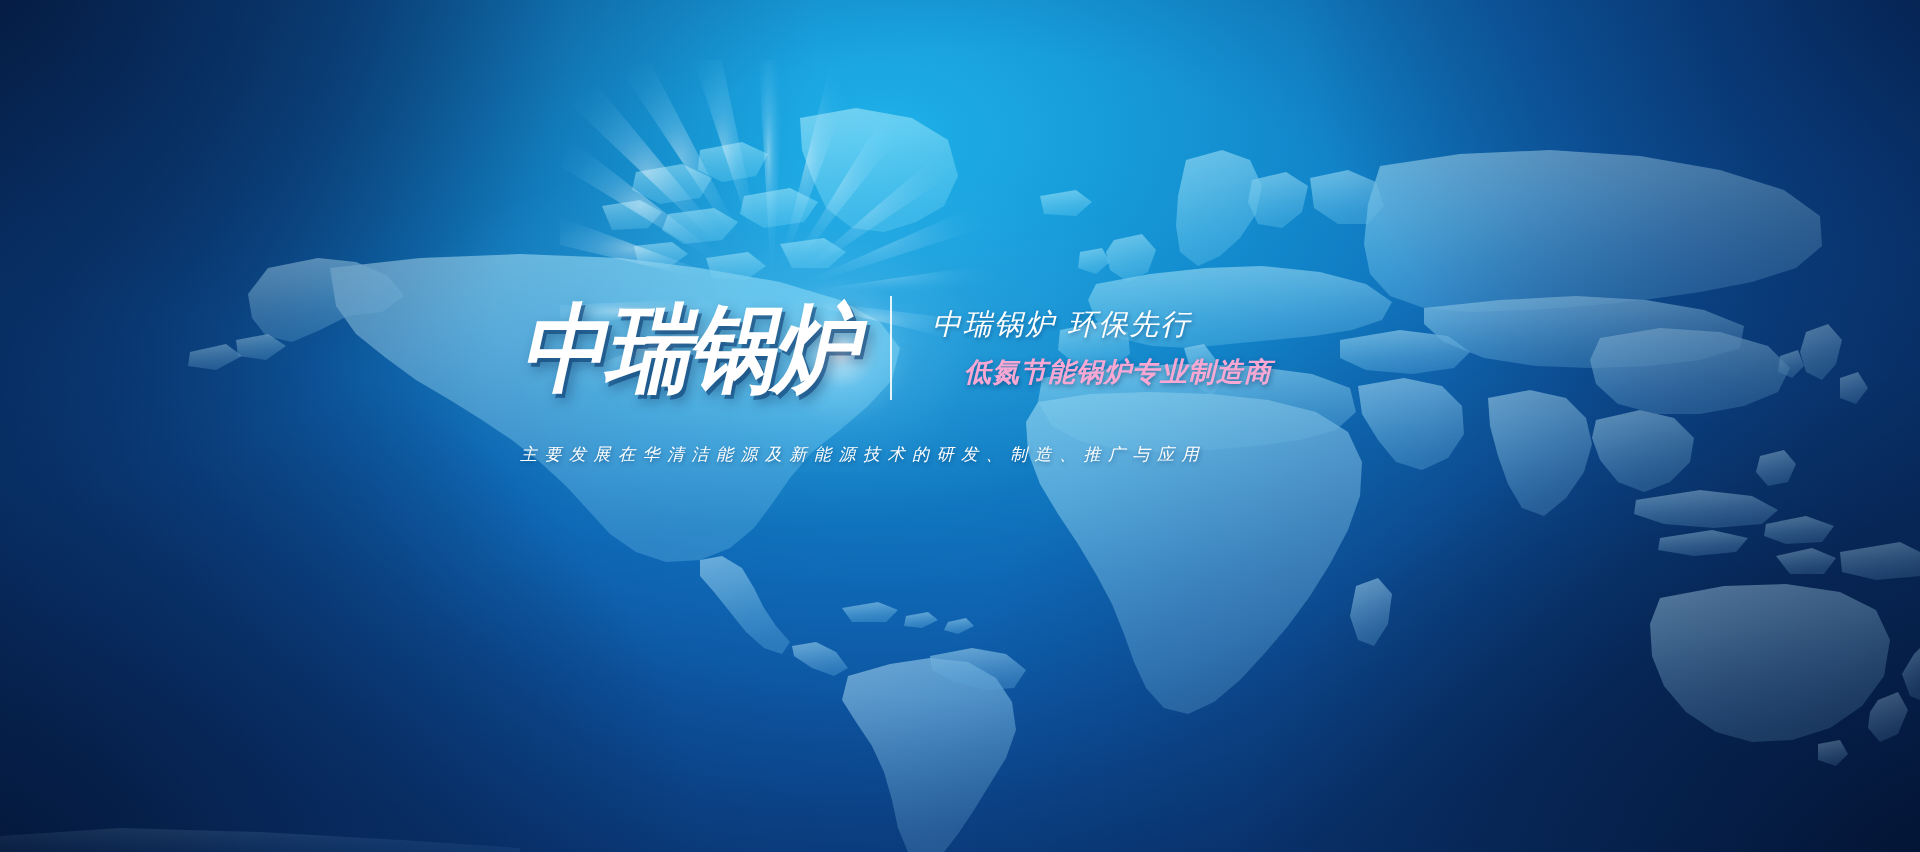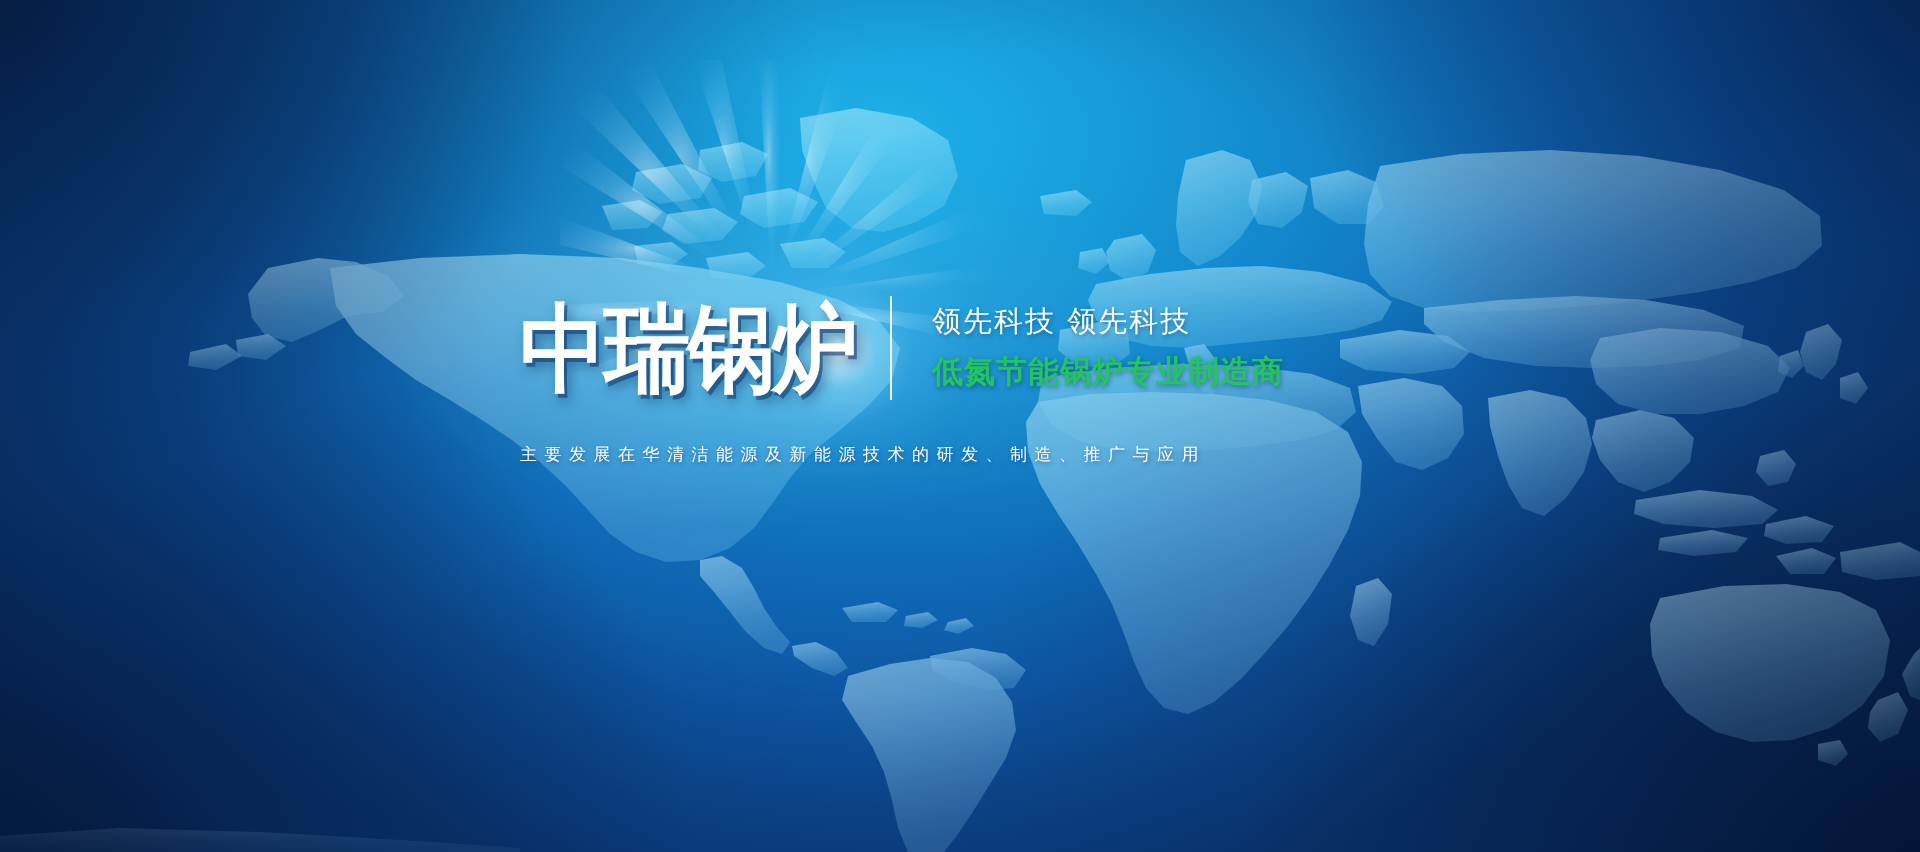--- a/index.html
+++ b/index.html
@@ -14,20 +14,21 @@
     overflow: hidden;
     font-family: "Liberation Sans", "DejaVu Sans", sans-serif;
   }
 
   #banner {
     position: relative;
     width: 1920px;
     height: 852px;
     overflow: hidden;
     background: #0d4e9b;
+    font-style: italic;
   }
 
   
   .bg-base {
     position: absolute;
     inset: 0;
     background:
       radial-gradient(ellipse 1150px 760px at 46% 16%, #1fb0e8 0%, #18a0dd 16%, #1286ca 38%, #0f69b6 58%, #0d539f 76%, #0b3c80 100%);
   }
   .bg-corner-tl {
@@ -144,26 +145,27 @@
     font-size: 29px;
     font-weight: 400;
     color: #ffffff;
     letter-spacing: 2px;
     white-space: nowrap;
     text-shadow: 1px 2px 4px rgba(8,45,95,0.45);
   }
 
   .slogan-bottom {
     font-family: "DejaVu Sans", "Liberation Sans", sans-serif;
-    font-size: 31px;
+    font-size: 27px;
     font-weight: 700;
-    color: #22c55e;
+    color: #f9a8d4;
     letter-spacing: 1px;
     white-space: nowrap;
     text-shadow: 1px 2px 5px rgba(8,45,95,0.50);
+    margin-left: 32px;
   }
 
   .subline {
     position: absolute;
     left: 520px;
     top: 443px;
     font-family: "DejaVu Sans", "Liberation Sans", sans-serif;
     font-size: 17px;
     font-weight: 400;
     color: #ffffff;
@@ -316,21 +318,21 @@
   <div class="bg-vignette"></div>
 
   <div class="content">
 
     <div class="headline-row">
       <div class="brand-logo">中瑞锅炉</div>
 
       <div class="divider"></div>
 
       <div class="slogan-block">
-        <div class="slogan-top">领先科技  领先科技</div>
+        <div class="slogan-top">中瑞锅炉  环保先行</div>
         <div class="slogan-bottom">低氮节能锅炉专业制造商</div>
       </div>
     </div>
 
     <div class="subline">主要发展在华清洁能源及新能源技术的研发、制造、推广与应用</div>
 
   </div>
 
 </div>
 

